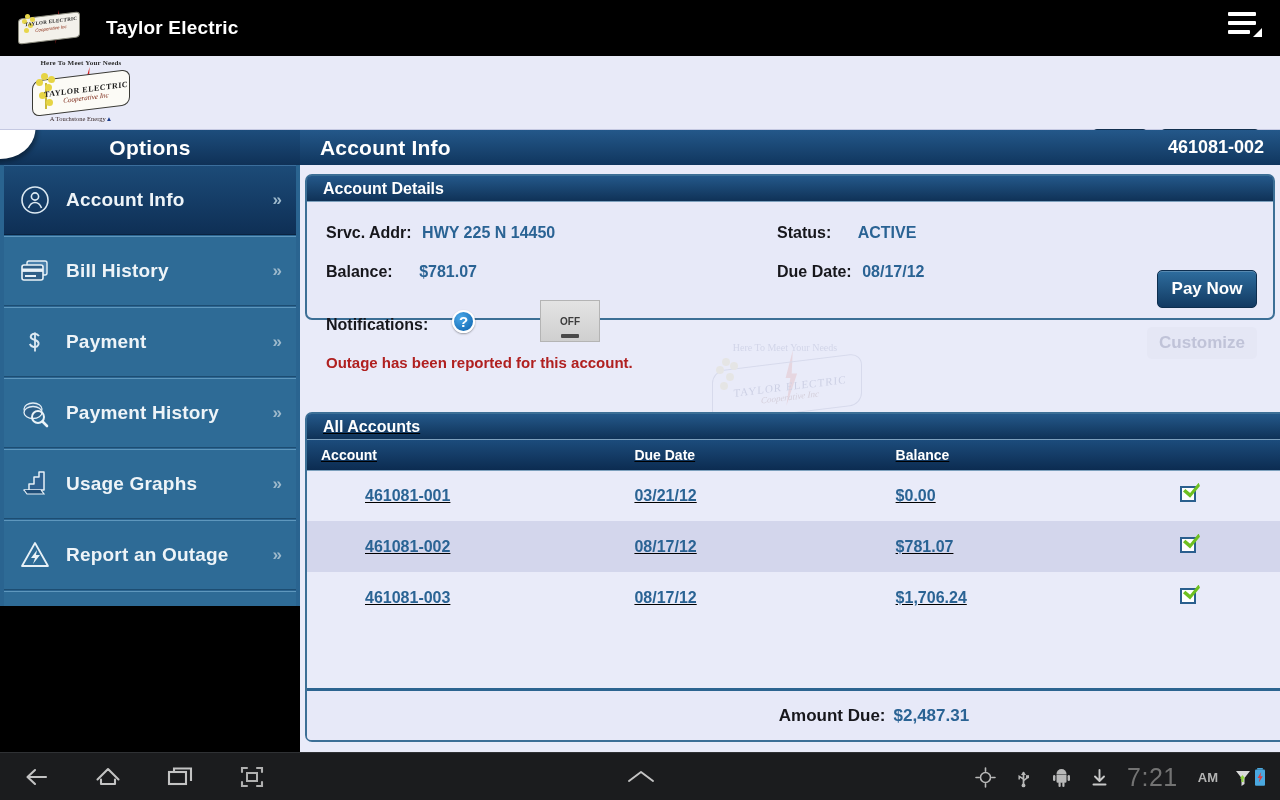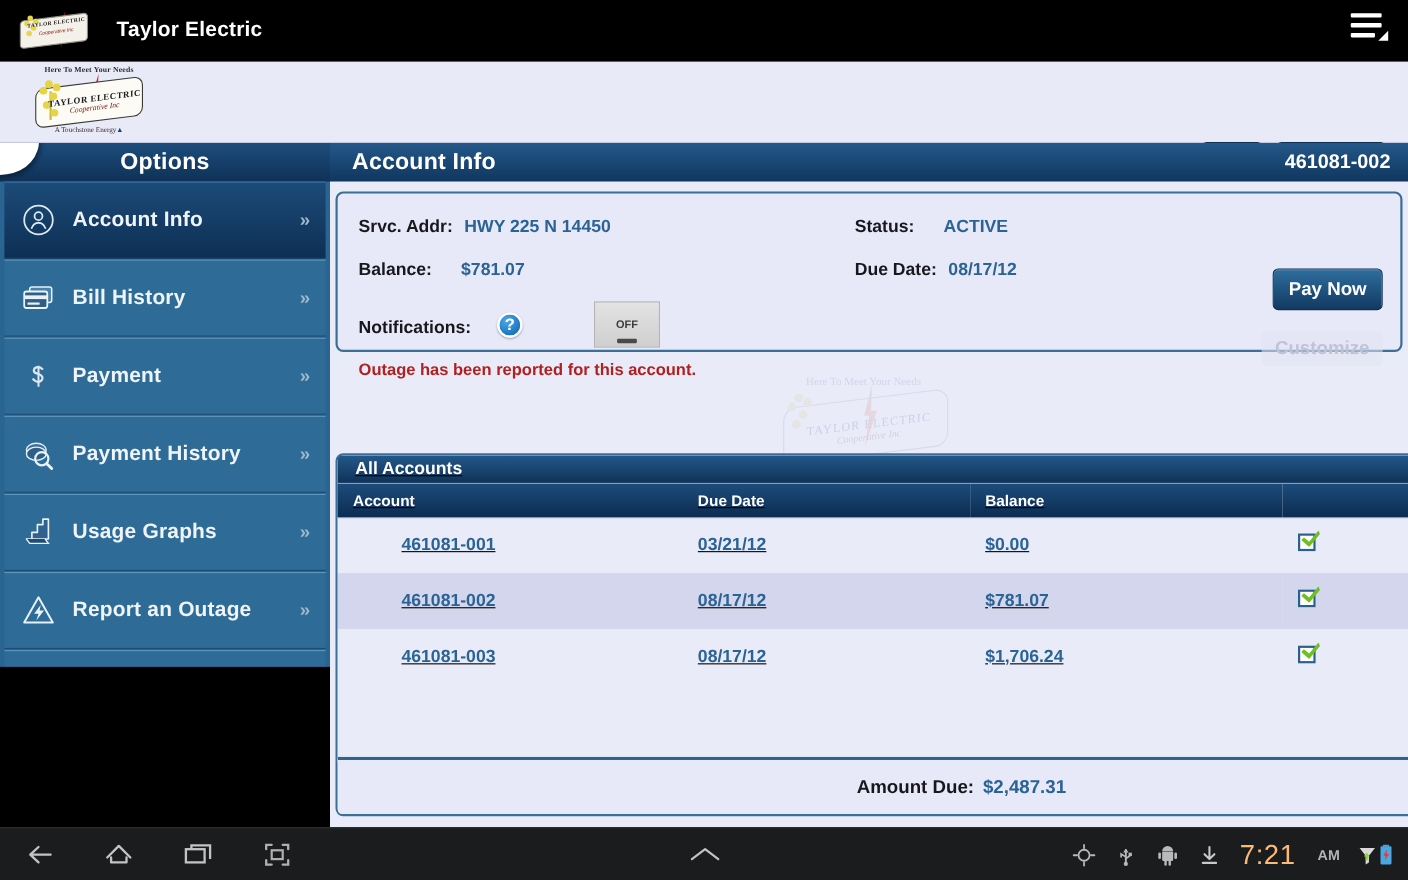--- a/index.html
+++ b/index.html
@@ -379,21 +379,21 @@
   }
   .nav-left { display: flex; align-items: center; margin-left: 22px; gap: 44px; }
   .nav-left svg { width: 28px; height: 28px; cursor: pointer; }
   .nav-up { position: absolute; left: 626px; top: 14px; cursor: pointer; }
   .nav-up svg { width: 30px; height: 20px; }
   .nav-right {
     position: absolute; right: 14px; top: 0; height: 48px;
     display: flex; align-items: center; gap: 17px;
   }
   .nav-right svg { width: 21px; height: 21px; }
-  .clock { color: #fdba74; font-size: 25px; font-weight: 300; letter-spacing: .5px; }
+  .clock { color: #737373; font-size: 25px; font-weight: 300; letter-spacing: .5px; }
   .ampm { color: #b4b4b4; font-size: 13px; font-weight: bold; margin-left: 3px; }
   .sig-batt { display: flex; align-items: center; gap: 3px; }
 </style>
 </head>
 <body>
 
 <div id="app">
 
   <div class="titlebar">
     <div class="tb-logo">
@@ -551,20 +551,23 @@
           <i style="left:14px;top:4px"></i>
         <i style="left:0px;top:8px"></i>
           <i style="left:10px;top:15px"></i>
         <i style="left:4px;top:24px"></i>
       </div>
       <div class="wm-name">TAYLOR ELECTRIC</div>
       <div class="wm-sub">Cooperative Inc</div>
     </div>
 
     <div class="panel" id="details-panel">
+      <div class="panel-head">
+        <div class="ph-title">Account Details</div>
+      </div>
       <div class="det-body">
         <div class="d-srvc">
           <span class="lbl">Srvc. Addr:</span>
           <span class="val">HWY 225 N 14450</span>
         </div>
         <div class="d-bal">
           <span class="lbl">Balance:</span>
           <span class="val">$781.07</span>
         </div>
         <div class="d-stat">

